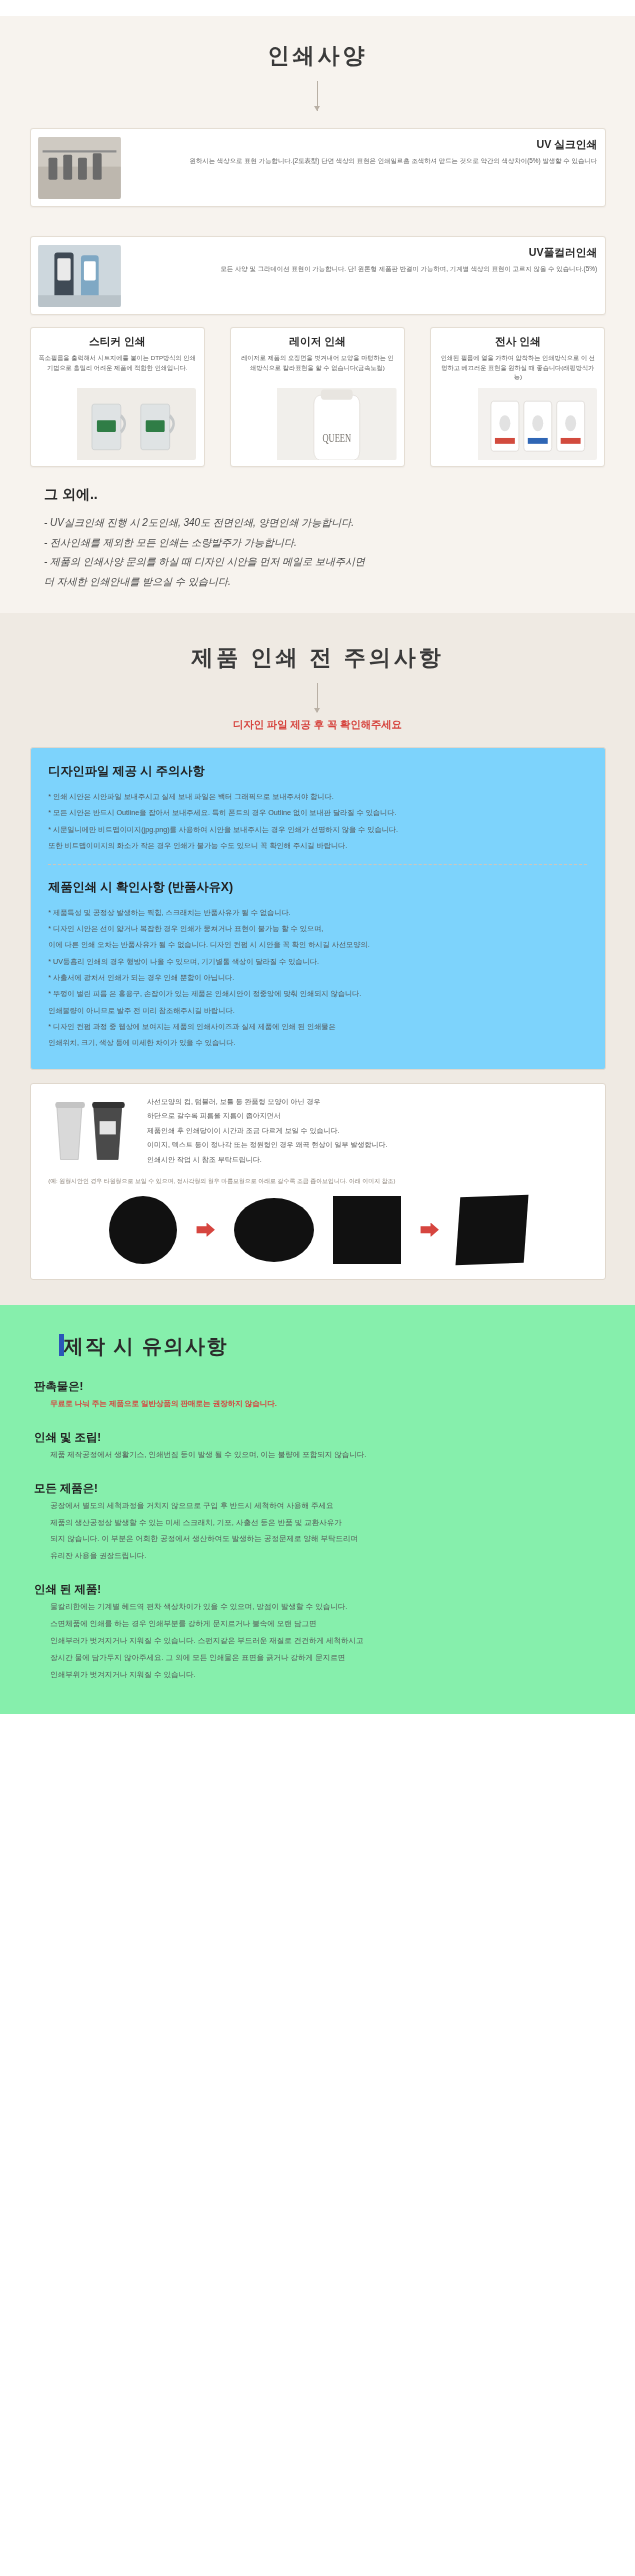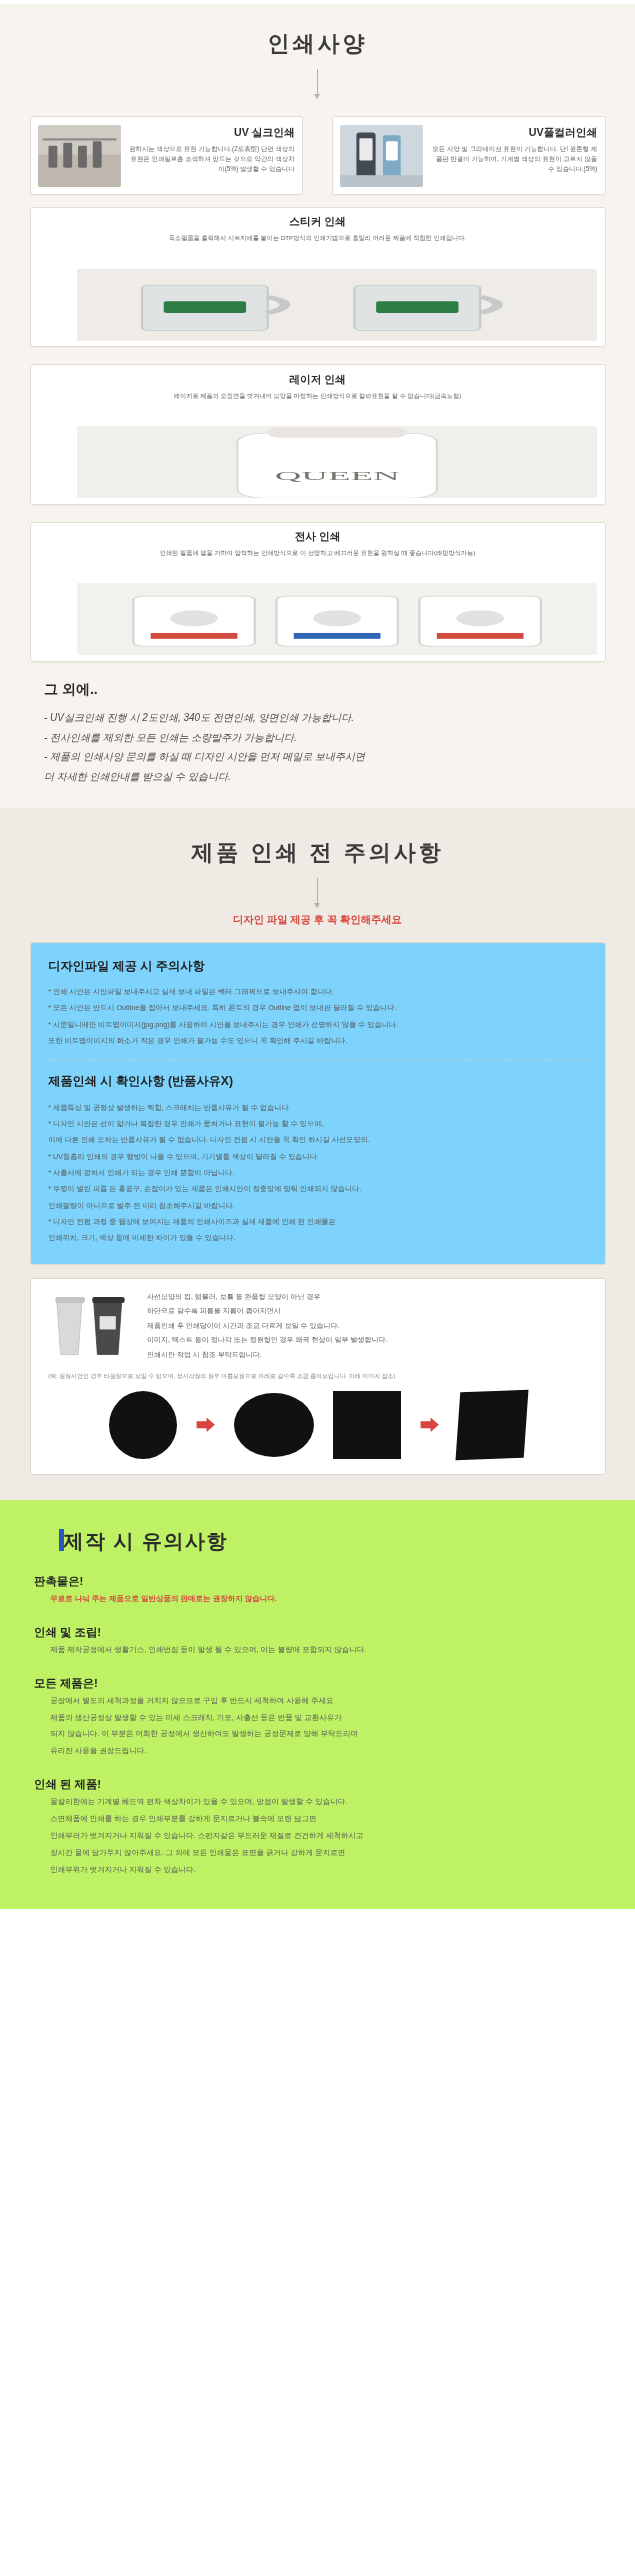--- a/index.html
+++ b/index.html
@@ -3,21 +3,21 @@
 <meta charset="utf-8">
 <style>
   * { box-sizing: border-box; }
   html, body { margin:0; padding:0; }
   body {
     width:635px;
     font-family:"Liberation Sans", sans-serif;
     background:#ffffff;
     color:#333;
   }
-  .page { width:635px; margin:4px auto; }
+  .page { width:635px; margin:16px auto; }
 
   
   .sec1 { background:#f7f3ee; padding:25px 0 22px; }
   .sec-title {
     text-align:center;
     font-size:22px;
     font-weight:bold;
     letter-spacing:3px;
     color:#3a3a3a;
   }
@@ -25,21 +25,21 @@
     width:0.7px; height:29.5px; background:#b9b0a5;
     margin:10.3px auto 0; position:relative;
   }
   .arrow-down:after {
     content:""; position:absolute; left:-3px; bottom:-0.7px;
     border-left:3.3px solid transparent;
     border-right:3.3px solid transparent;
     border-top:5.2px solid #b9b0a5;
   }
 
-  .cards2 { display:flex; gap:29px; padding:17.7px 29.5px 0; }
+  .cards2 { display:flex; gap:29px; padding:17.7px 29.5px 0;flex-direction:column; }
   .card {
     background:#fff;
     border:0.7px solid #e5ded4;
     border-radius:3px;
     padding:7.4px;
     display:flex;
     gap:7.4px;
     flex:1;
     box-shadow:0 0.7px 1.5px rgba(0,0,0,0.04);
   }
@@ -49,21 +49,21 @@
   }
   .card .ctext { flex:1; padding-top:1.5px; }
   .card .ctitle {
     font-size:10.7px; font-weight:bold; color:#2b2b2b;
     text-align:right; margin-bottom:3.7px;
   }
   .card .cdesc {
     font-size:6.4px; line-height:1.55; color:#5e5e5e; text-align:right;
   }
 
-  .cards3 { display:flex; gap:17px; padding:11.8px 29.5px 0;flex-direction:column; }
+  .cards3 { display:flex; gap:25px; padding:11.8px 29.5px 0; }
   .card3 {
     background:#fff; border:0.7px solid #e5ded4; border-radius:3px;
     flex:1; padding:7.4px 7.4px 5.9px; box-shadow:0 0.7px 1.5px rgba(0,0,0,0.04);
   }
   .card3 .c3title { font-size:10.7px; font-weight:bold; text-align:center; color:#2b2b2b; }
   .card3 .c3desc { font-size:6.2px; line-height:1.55; color:#5e5e5e; text-align:center; margin-top:3.7px; min-height:31px;}
   .card3 .c3thumb { height:72px; margin-top:4.4px; border-radius:2.2px; overflow:hidden; position:relative;padding-left:39px; }
 
   .extra { padding:19px 44px 0; }
   .extra h3 {
@@ -104,21 +104,21 @@
   .note-small { font-size:5.9px; color:#8a8077; margin-top:8.9px; line-height:1.5; }
 
   .shapes { display:flex; align-items:center; justify-content:center; gap:19px; margin-top:10.3px; }
   .sh { width:68px; height:68px; background:#111; }
   .sh.circle { border-radius:50%; }
   .sh.ellipse { border-radius:50%; width:80px; height:64px; }
   .sh.skew { transform:skewX(-6deg) rotate(-2deg); }
   .red-arrow { color:#d6453f; font-size:19px; font-weight:bold; line-height:1; }
 
   
-  .sec3 { background:#bef264; padding:28px 0 32.5px; }
+  .sec3 { background:#86efac; padding:28px 0 32.5px; }
   .sec3-title {
     font-size:20px; font-weight:bold; color:#2b2b2b;
     padding-left:34px; position:relative; margin-left:29.5px;
     letter-spacing:1.5px;
   }
   .sec3-title:before {
     content:""; position:absolute; left:29.5px; top:1.5px;
     width:5.2px; height:22px; background:#2a56b8;
   }
   .blk { padding:0 34px; margin-top:19px; }

